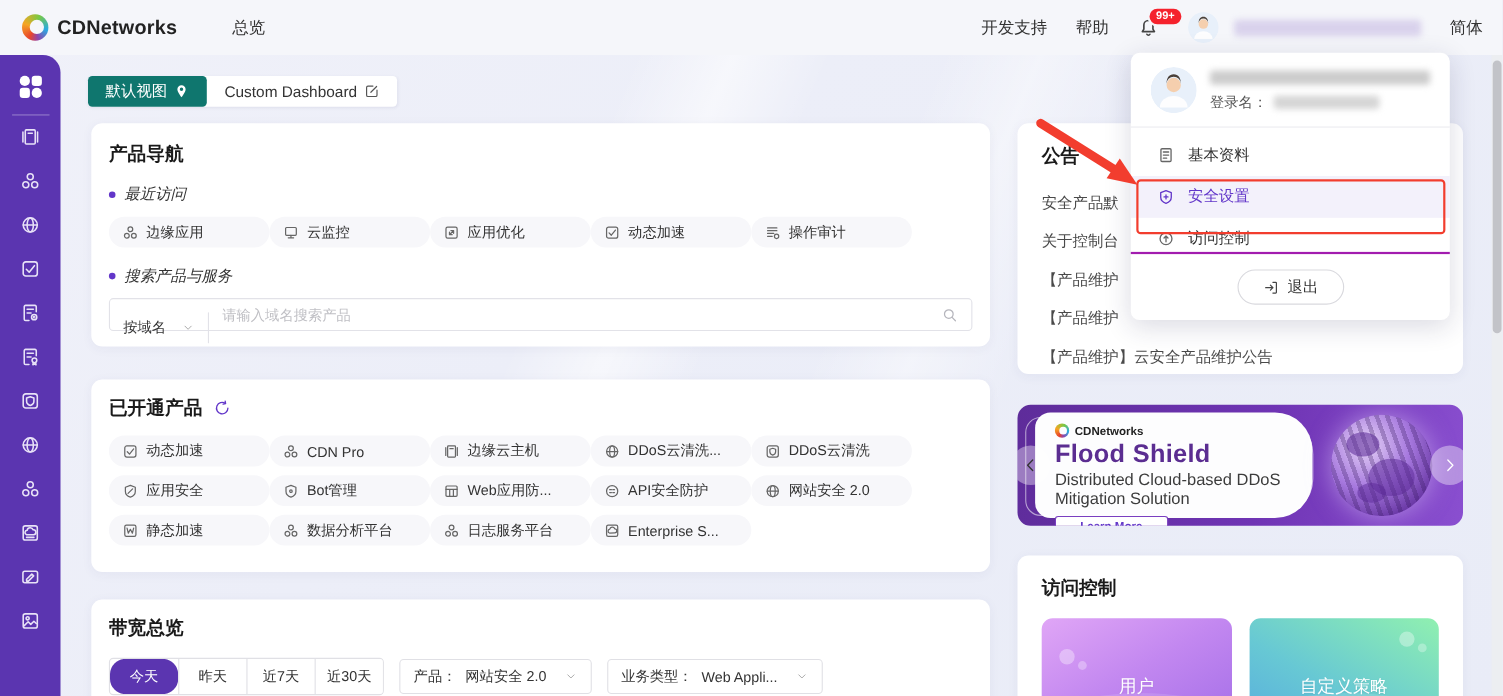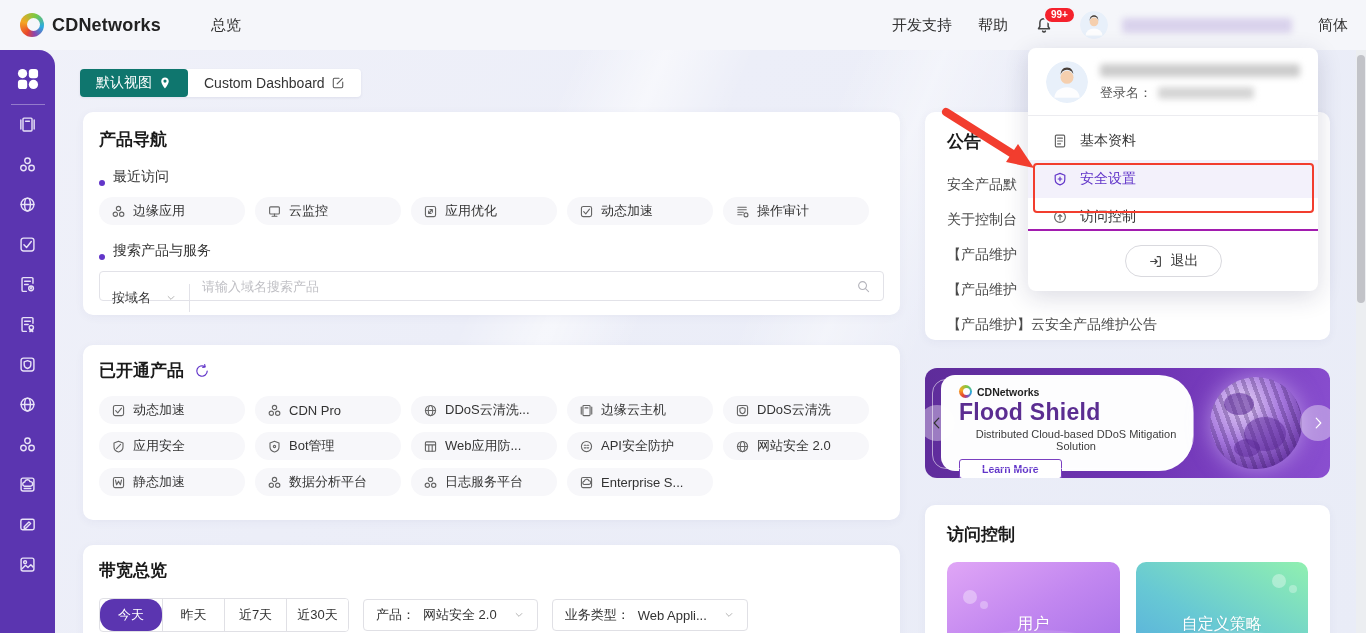--- a/index.html
+++ b/index.html
@@ -49,24 +49,24 @@
   
   .card { position:absolute; background:#fff; border-radius:10px; box-shadow:0 2px 10px rgba(60,60,120,.05); }
   .card-title { font-size:17px; font-weight:bold; color:#1a1a1a; }
 
   #card-product-nav { left:83px; top:112px; width:817px; height:203px; padding:16px 16px; }
   #card-activated  { left:83px; top:345px; width:817px; height:175px; padding:14px 16px; }
   #card-bandwidth  { left:83px; top:545px; width:817px; height:110px; padding:14px 16px; }
   #card-announce   { left:925px; top:112px; width:405px; height:228px; padding:18px 22px; }
   #card-access     { left:925px; top:505px; width:405px; height:150px; padding:18px 22px; }
 
-  .bullet-row { display:flex; align-items:flex-end; gap:8px; margin-top:17px; font-size:14px; color:#333; }
+  .bullet-row { display:flex; align-items:center; gap:8px; margin-top:17px; font-size:14px; color:#333;font-style:italic; }
   .bullet { width:6px; height:6px; border-radius:50%; background:#6236c9; }
 
-  .chip-row { display:flex; gap:10px; margin-top:11px; }
+  .chip-row { display:flex; margin-top:11px; }
   .chip { width:146px; height:28px; background:#f7f7fa; border-radius:14px; display:flex; align-items:center;
           gap:7px; padding:0 12px; font-size:13px; color:#333; cursor:pointer; white-space:nowrap; overflow:hidden; }
   .chip .icon { width:15px; height:15px; color:#666; flex:none; }
 
   .search-bar { margin-top:11px; height:30px; border:1px solid #e2e2e8; border-radius:4px;
                 display:flex; align-items:center; background:#fff; }
   .search-type { display:flex; align-items:center; gap:14px; padding:0 12px; font-size:13px; color:#333;
                  border-right:1px solid #e2e2e8; height:100%; cursor:pointer;margin-top:24px; }
   .search-type .icon { width:12px; height:12px; color:#aaa; }
   .search-input { flex:1; border:0; outline:none; font-size:13px; padding:0 12px; color:#333;
@@ -98,21 +98,21 @@
             background:linear-gradient(100deg,#5e2c9a,#6f34b4 55%,#8a4fd0); overflow:hidden; z-index:1; }
   .banner-white { position:absolute; left:16px; top:7px; width:252px; height:96px; background:#fdfdfe;
                   border-radius:14px 34px 34px 14px; }
   .banner-white::before { content:""; position:absolute; left:-9px; top:4px; width:260px; height:88px;
                   border:1.5px solid rgba(255,255,255,.55); border-radius:14px 34px 34px 14px; pointer-events:none; }
   .banner-brand { display:flex; align-items:center; gap:5px; margin:10px 0 0 18px; }
   .banner-brand .brand-logo { width:13px; height:13px; }
   .banner-brand .brand-logo::after { left:4px; top:2.5px; width:7px; height:7px; background:#fdfdfe; }
   .banner-brand span { font-size:10.5px; font-weight:bold; color:#222; }
   .banner-title { font-size:23px; font-weight:bold; color:#5b2d91; margin:1px 0 0 18px; letter-spacing:.3px; }
-  .banner-sub { font-size:11px; color:#3c3c3c; margin:2px 0 0 18px;text-align:center; }
+  .banner-sub { font-size:15px; color:#3c3c3c; margin:2px 0 0 18px; }
   .banner-cta { display:inline-block; margin:7px 0 0 18px; border:1.5px solid #7a3fc0; color:#6236c9;
                 font-size:10.5px; font-weight:bold; padding:3px 22px; border-radius:3px; cursor:pointer; background:#fff; }
   .globe { position:absolute; right:28px; top:9px; width:92px; height:92px; border-radius:50%;
            background:radial-gradient(circle at 35% 30%,#e3d0f5,#a678de 45%,#5e2c9a 85%);
            box-shadow:0 0 22px rgba(230,210,255,.5); }
   .globe::before { content:""; position:absolute; inset:0; border-radius:50%;
            background:repeating-linear-gradient(70deg,transparent 0 5px,rgba(50,20,90,.28) 5px 9px); }
   .globe::after { content:""; position:absolute; left:14px; top:16px; width:30px; height:22px; border-radius:50%;
            background:rgba(90,40,150,.55); box-shadow:26px 30px 0 6px rgba(90,40,150,.5), 8px 44px 0 -2px rgba(90,40,150,.5); }
   .car-btn { position:absolute; top:37px; width:36px; height:36px; border-radius:50%;
@@ -422,35 +422,35 @@
               <circle cx="8" cy="4.8" r="2.3"></circle>
               <circle cx="4.6" cy="10.9" r="2.3"></circle>
               <circle cx="11.4" cy="10.9" r="2.3"></circle>
             </svg>
           </span>
           <span>CDN Pro</span>
         </div>
         <div class="chip">
           <span class="icon">
             <svg viewBox="0 0 16 16" fill="none" stroke="currentColor" stroke-width="1.2" stroke-linecap="round" stroke-linejoin="round">
+              <rect x="4.2" y="2.6" width="7.6" height="10.8" rx="0.8"></rect>
+              <path d="M2.4 4.2v7.6M13.6 4.2v7.6M6.4 5.2h3.2"></path>
+            </svg>
+          </span>
+          <span>边缘云主机</span>
+        </div>
+        <div class="chip">
+          <span class="icon">
+            <svg viewBox="0 0 16 16" fill="none" stroke="currentColor" stroke-width="1.2" stroke-linecap="round" stroke-linejoin="round">
               <circle cx="8" cy="8" r="5.4"></circle>
               <ellipse cx="8" cy="8" rx="2.4" ry="5.4"></ellipse>
               <path d="M2.6 8h10.8"></path>
             </svg>
           </span>
           <span>DDoS云清洗...</span>
-        </div>
-        <div class="chip">
-          <span class="icon">
-            <svg viewBox="0 0 16 16" fill="none" stroke="currentColor" stroke-width="1.2" stroke-linecap="round" stroke-linejoin="round">
-              <rect x="4.2" y="2.6" width="7.6" height="10.8" rx="0.8"></rect>
-              <path d="M2.4 4.2v7.6M13.6 4.2v7.6M6.4 5.2h3.2"></path>
-            </svg>
-          </span>
-          <span>边缘云主机</span>
         </div>
         <div class="chip">
           <span class="icon">
             <svg viewBox="0 0 16 16" fill="none" stroke="currentColor" stroke-width="1.2" stroke-linecap="round" stroke-linejoin="round">
               <rect x="2.6" y="2.6" width="10.8" height="10.8" rx="2"></rect>
               <path d="M8 4.8l2.8 1v2.4c0 1.7-1.2 2.7-2.8 3.2-1.6-.5-2.8-1.5-2.8-3.2V5.8z"></path>
             </svg>
           </span>
           <span>DDoS云清洗</span>
         </div>

